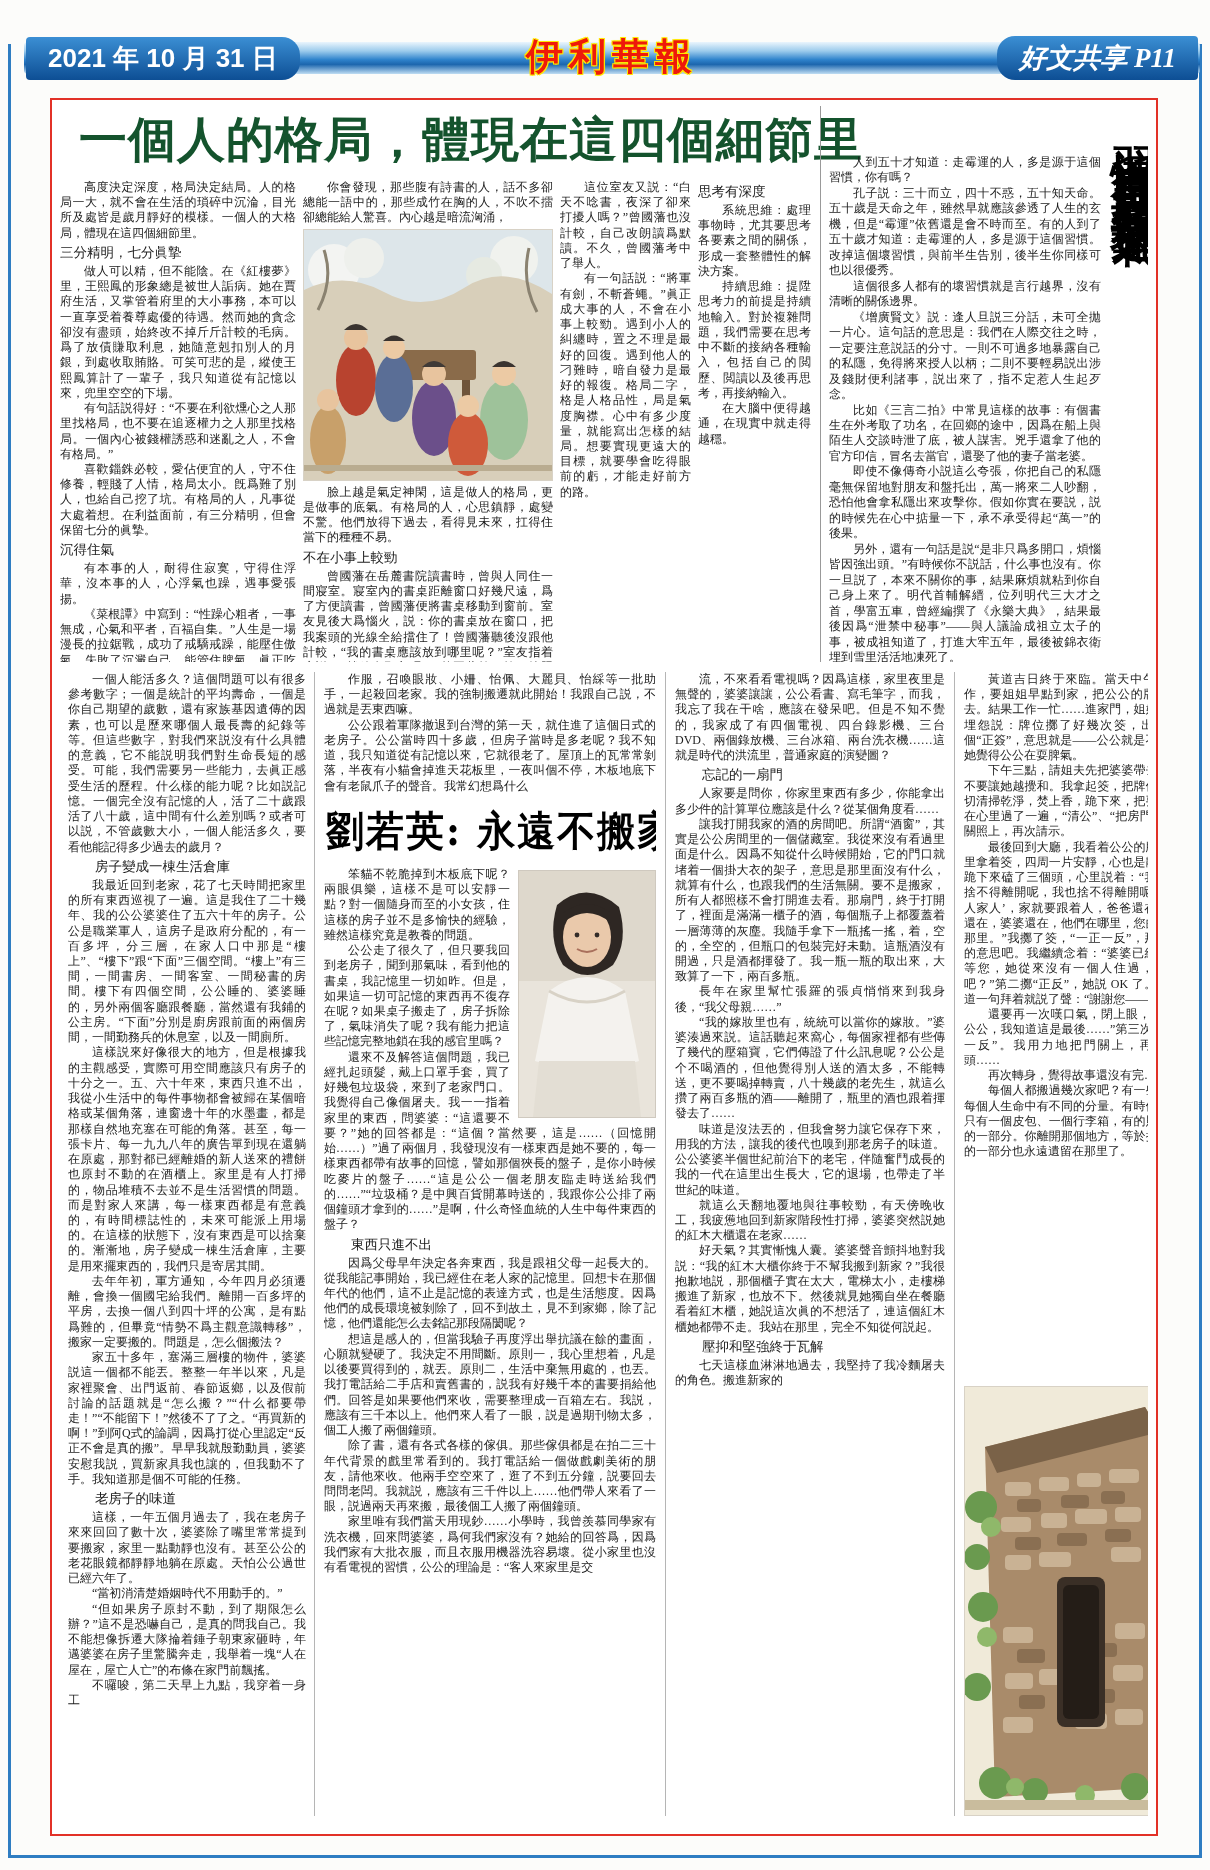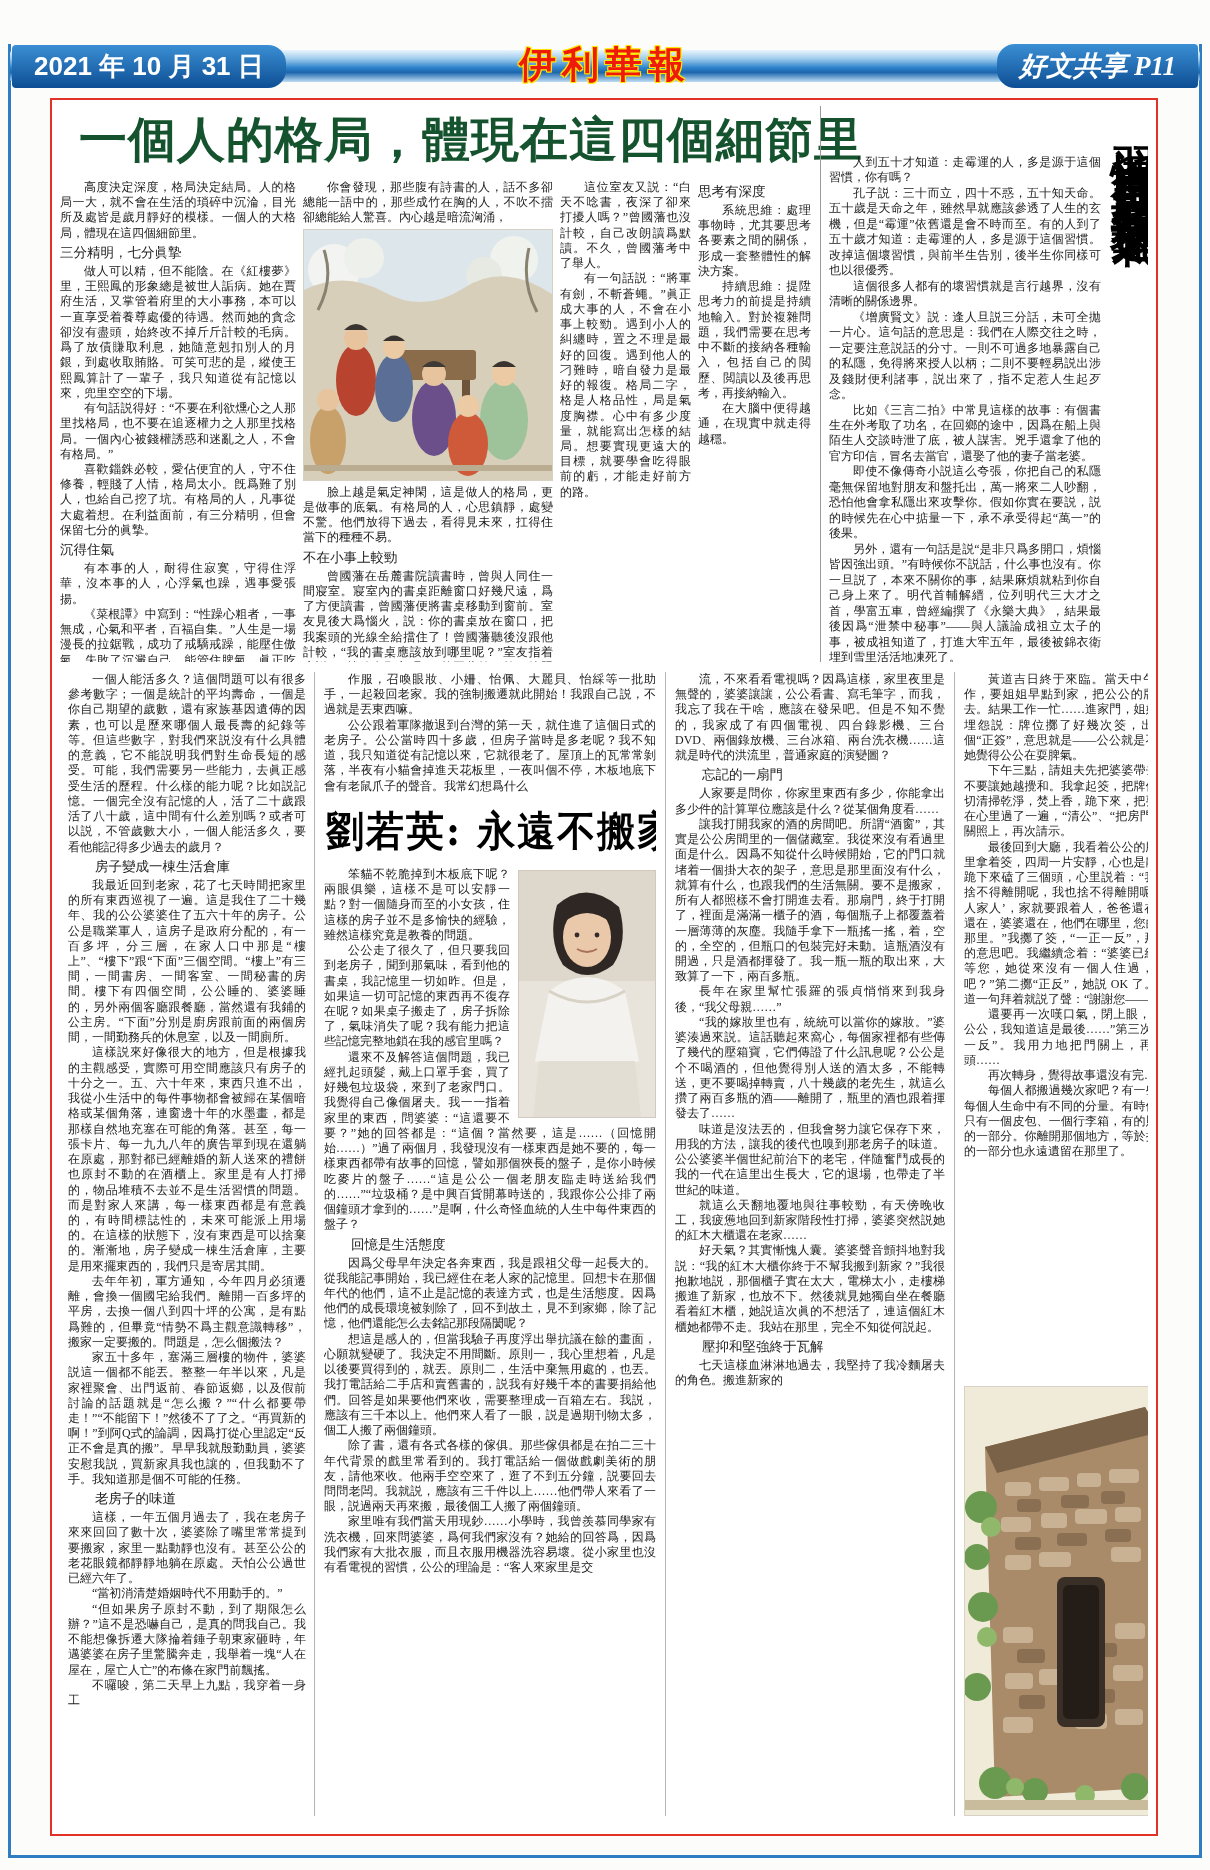--- a/index.html
+++ b/index.html
@@ -9,23 +9,23 @@
     font-family:"Liberation Serif","DejaVu Serif",serif;
     color:#1c1c1c;
   }
   
   .vline{position:absolute;top:44px;bottom:12px;width:3px;background:#2f7dc2;}
   .vline.l{left:8px}.vline.r{right:8px}
   .hline-bottom{position:absolute;left:8px;right:8px;bottom:12px;height:3px;background:#2f7dc2;}
 
   
   .header{
-    position:absolute;left:10px;right:10px;top:42px;height:32px;
+    position:absolute;left:24px;right:10px;top:42px;height:32px;
     background:linear-gradient(180deg,#eaf5fd 0%,#9ccbec 28%,#2f83cc 55%,#1c66ae 70%,#bfddf3 100%);
-    border-radius:4px;display:flex;align-items:center;justify-content:space-between;margin-top:8px;
+    border-radius:4px;display:flex;align-items:center;justify-content:space-between;
   }
   .header-tab{
     background:linear-gradient(180deg,#3b8fd4,#0d4e94);
     color:#fff;font-family:"Liberation Sans",sans-serif;font-weight:bold;
     padding:4px 22px;white-space:nowrap;
   }
   .header-tab.date{font-size:26px;border-radius:4px 18px 18px 4px;margin-left:2px;}
   .header-tab.sect{font-size:27px;border-radius:18px 4px 4px 18px;margin-right:2px;font-family:"Liberation Serif",serif;font-style:italic;}
   .masthead{
     position:absolute;left:50%;top:50%;transform:translate(-50%,-52%);
@@ -227,21 +227,21 @@
               <circle cx="78" cy="64" r="2.4" fill="#332c28"></circle>
             <path d="M30 120 q38 -28 76 0 l14 70 q-52 16 -104 0 z" fill="#f4f2ee"></path>
             <path d="M20 190 h96 l6 56 h-108 z" fill="#e3ded4"></path>
             <path d="M30 120 q38 22 76 0" stroke="#d8d2c6" stroke-width="3" fill="none"></path>
           </svg>
         </div>
         <div>
             <p class="para">笨貓不乾脆掉到木板底下呢？兩眼俱樂，這樣不是可以安靜一點？對一個隨身而至的小女孩，住這樣的房子並不是多愉快的經驗，雖然這樣究竟是教養的問題。</p>
             <p class="para">公公走了很久了，但只要我回到老房子，聞到那氣味，看到他的書桌，我記憶里一切如昨。但是，如果這一切可記憶的東西再不復存在呢？如果桌子搬走了，房子拆除了，氣味消失了呢？我有能力把這些記憶完整地鎖在我的感官里嗎？</p>
             <p class="para">還來不及解答這個問題，我已經扎起頭髮，戴上口罩手套，買了好幾包垃圾袋，來到了老家門口。我覺得自己像個屠夫。我一一指着家里的東西，問婆婆：“這還要不要？”她的回答都是：“這個？當然要，這是……（回憶開始……）”過了兩個月，我發現沒有一樣東西是她不要的，每一樣東西都帶有故事的回憶，譬如那個狹長的盤子，是你小時候吃麥片的盤子……“這是公公一個老朋友臨走時送給我們的……”“垃圾桶？是中興百貨開幕時送的，我跟你公公排了兩個鐘頭才拿到的……”是啊，什么奇怪血統的人生中每件東西的盤子？</p>
-            <h4 class="subhead">回憶是生活態度</h4>
+            <h4 class="subhead">東西只進不出</h4>
             <p class="para">因爲父母早年決定各奔東西，我是跟祖父母一起長大的。從我能記事開始，我已經住在老人家的記憶里。回想卡在那個年代的他們，這不止是記憶的表達方式，也是生活態度。因爲他們的成長環境被剝除了，回不到故土，見不到家鄉，除了記憶，他們還能怎么去銘記那段隔閡呢？</p>
             <p class="para">想這是感人的，但當我驗子再度浮出舉抗議在餘的畫面，心願就變硬了。我決定不用間斷。原則一，我心里想着，凡是以後要買得到的，就丟。原則二，生活中棄無用處的，也丟。我打電話給二手店和賣舊書的，説我有好幾千本的書要捐給他們。回答是如果要他們來收，需要整理成一百箱左右。我説，應該有三千本以上。他們來人看了一眼，説是過期刊物太多，個工人搬了兩個鐘頭。</p>
             <p class="para">除了書，還有各式各樣的傢俱。那些傢俱都是在拍二三十年代背景的戲里常看到的。我打電話給一個做戲劇美術的朋友，請他來收。他兩手空空來了，逛了不到五分鐘，説要回去問問老闆。我就説，應該有三千件以上……他們帶人來看了一眼，説過兩天再來搬，最後個工人搬了兩個鐘頭。</p>
             <p class="para">家里唯有我們當天用現鈔……小學時，我曾羨慕同學家有洗衣機，回來問婆婆，爲何我們家沒有？她給的回答爲，因爲我們家有大批衣服，而且衣服用機器洗容易壞。從小家里也沒有看電視的習慣，公公的理論是：“客人來家里是交</p>
           </div>
       </div>
     </div>
 
     <div class="lcol c">
         <p class="para">流，不來看看電視嗎？因爲這樣，家里夜里是無聲的，婆婆讓讓，公公看書、寫毛筆字，而我，我忘了我在干啥，應該在發呆吧。但是不知不覺的，我家成了有四個電視、四台錄影機、三台 DVD、兩個錄放機、三台冰箱、兩台洗衣機……這就是時代的洪流里，普通家庭的演變圖？</p>

